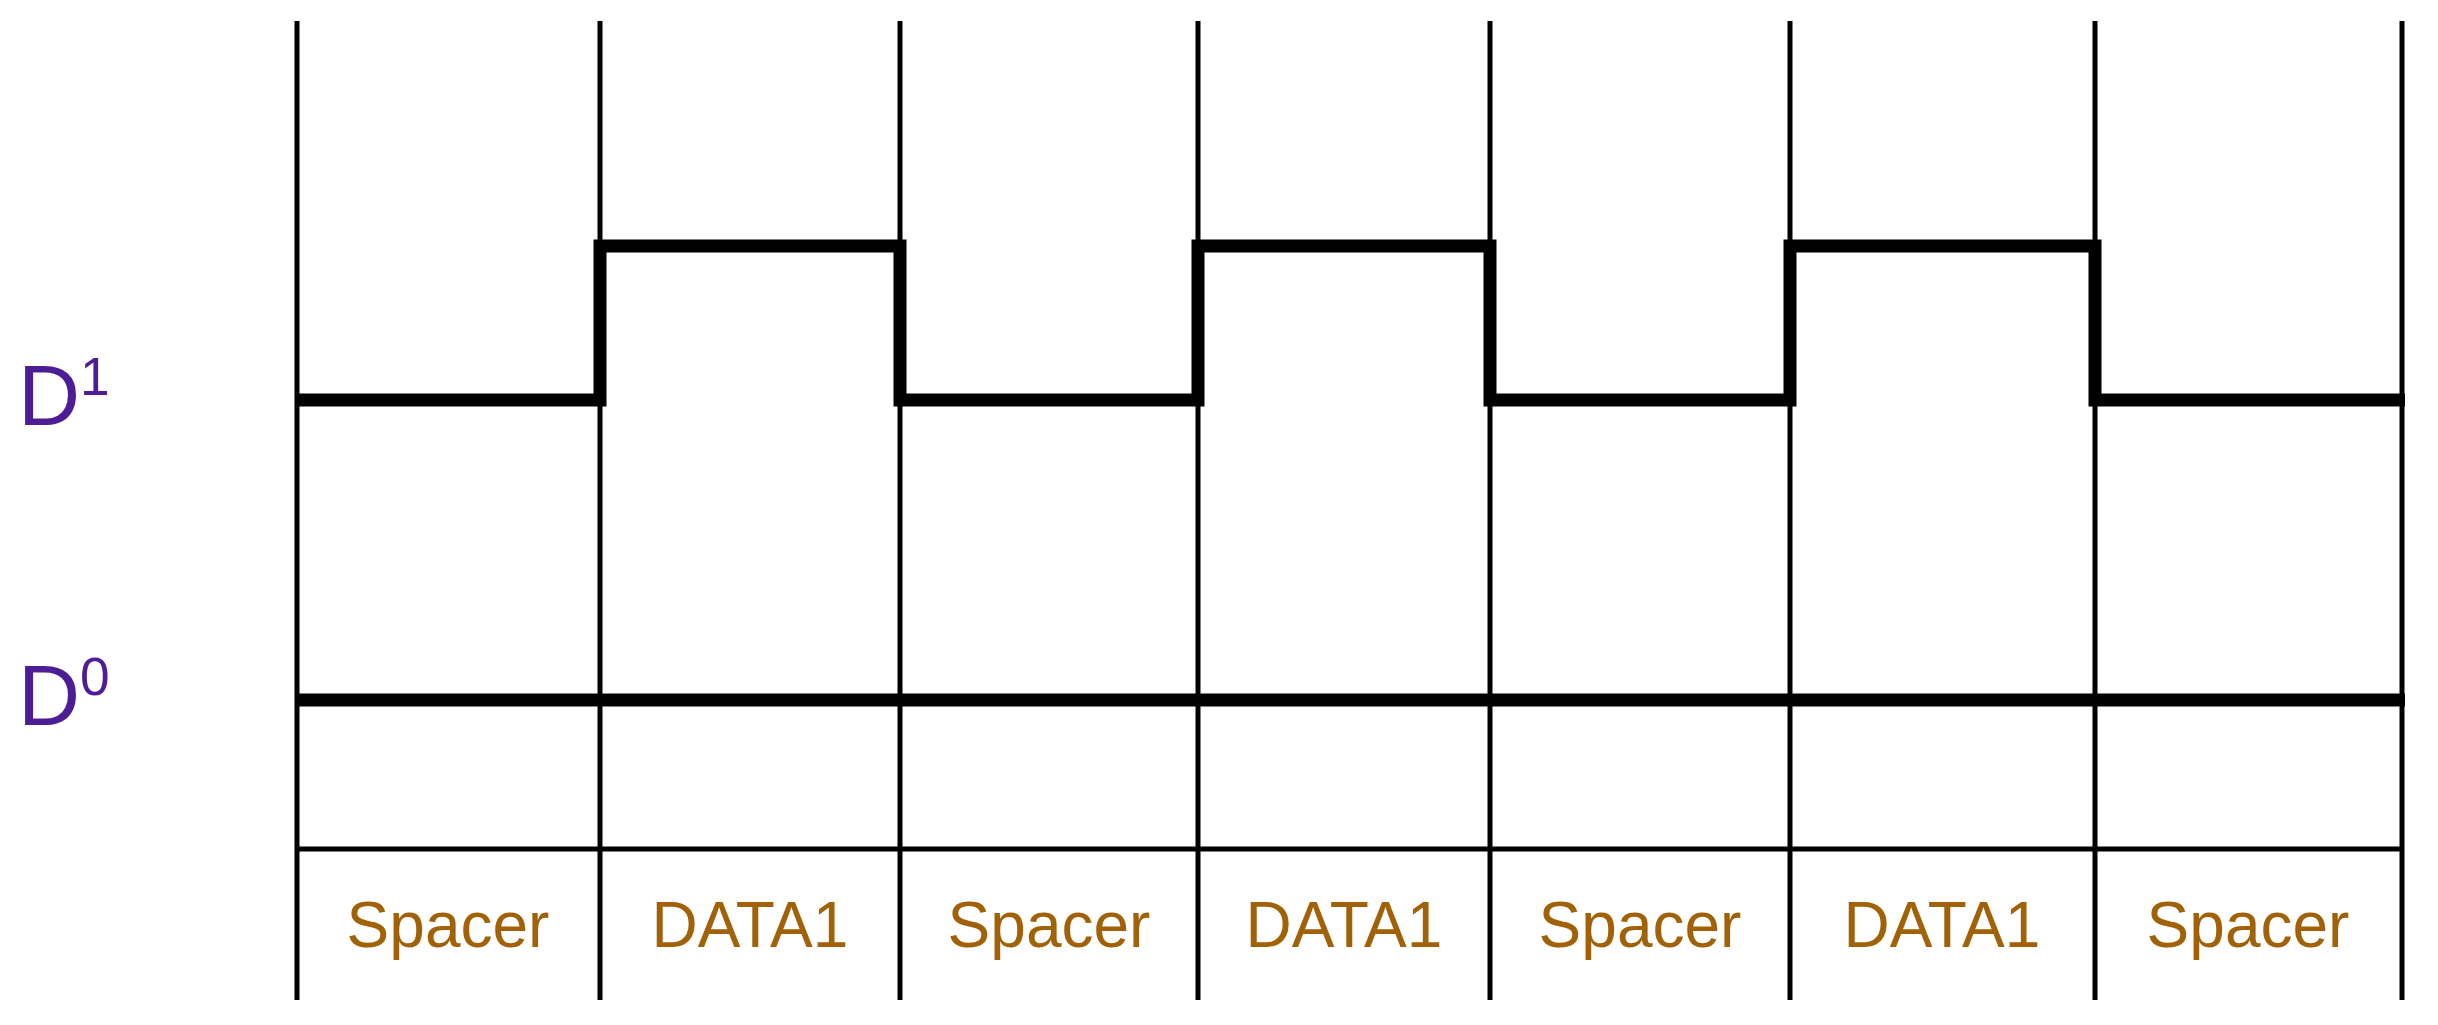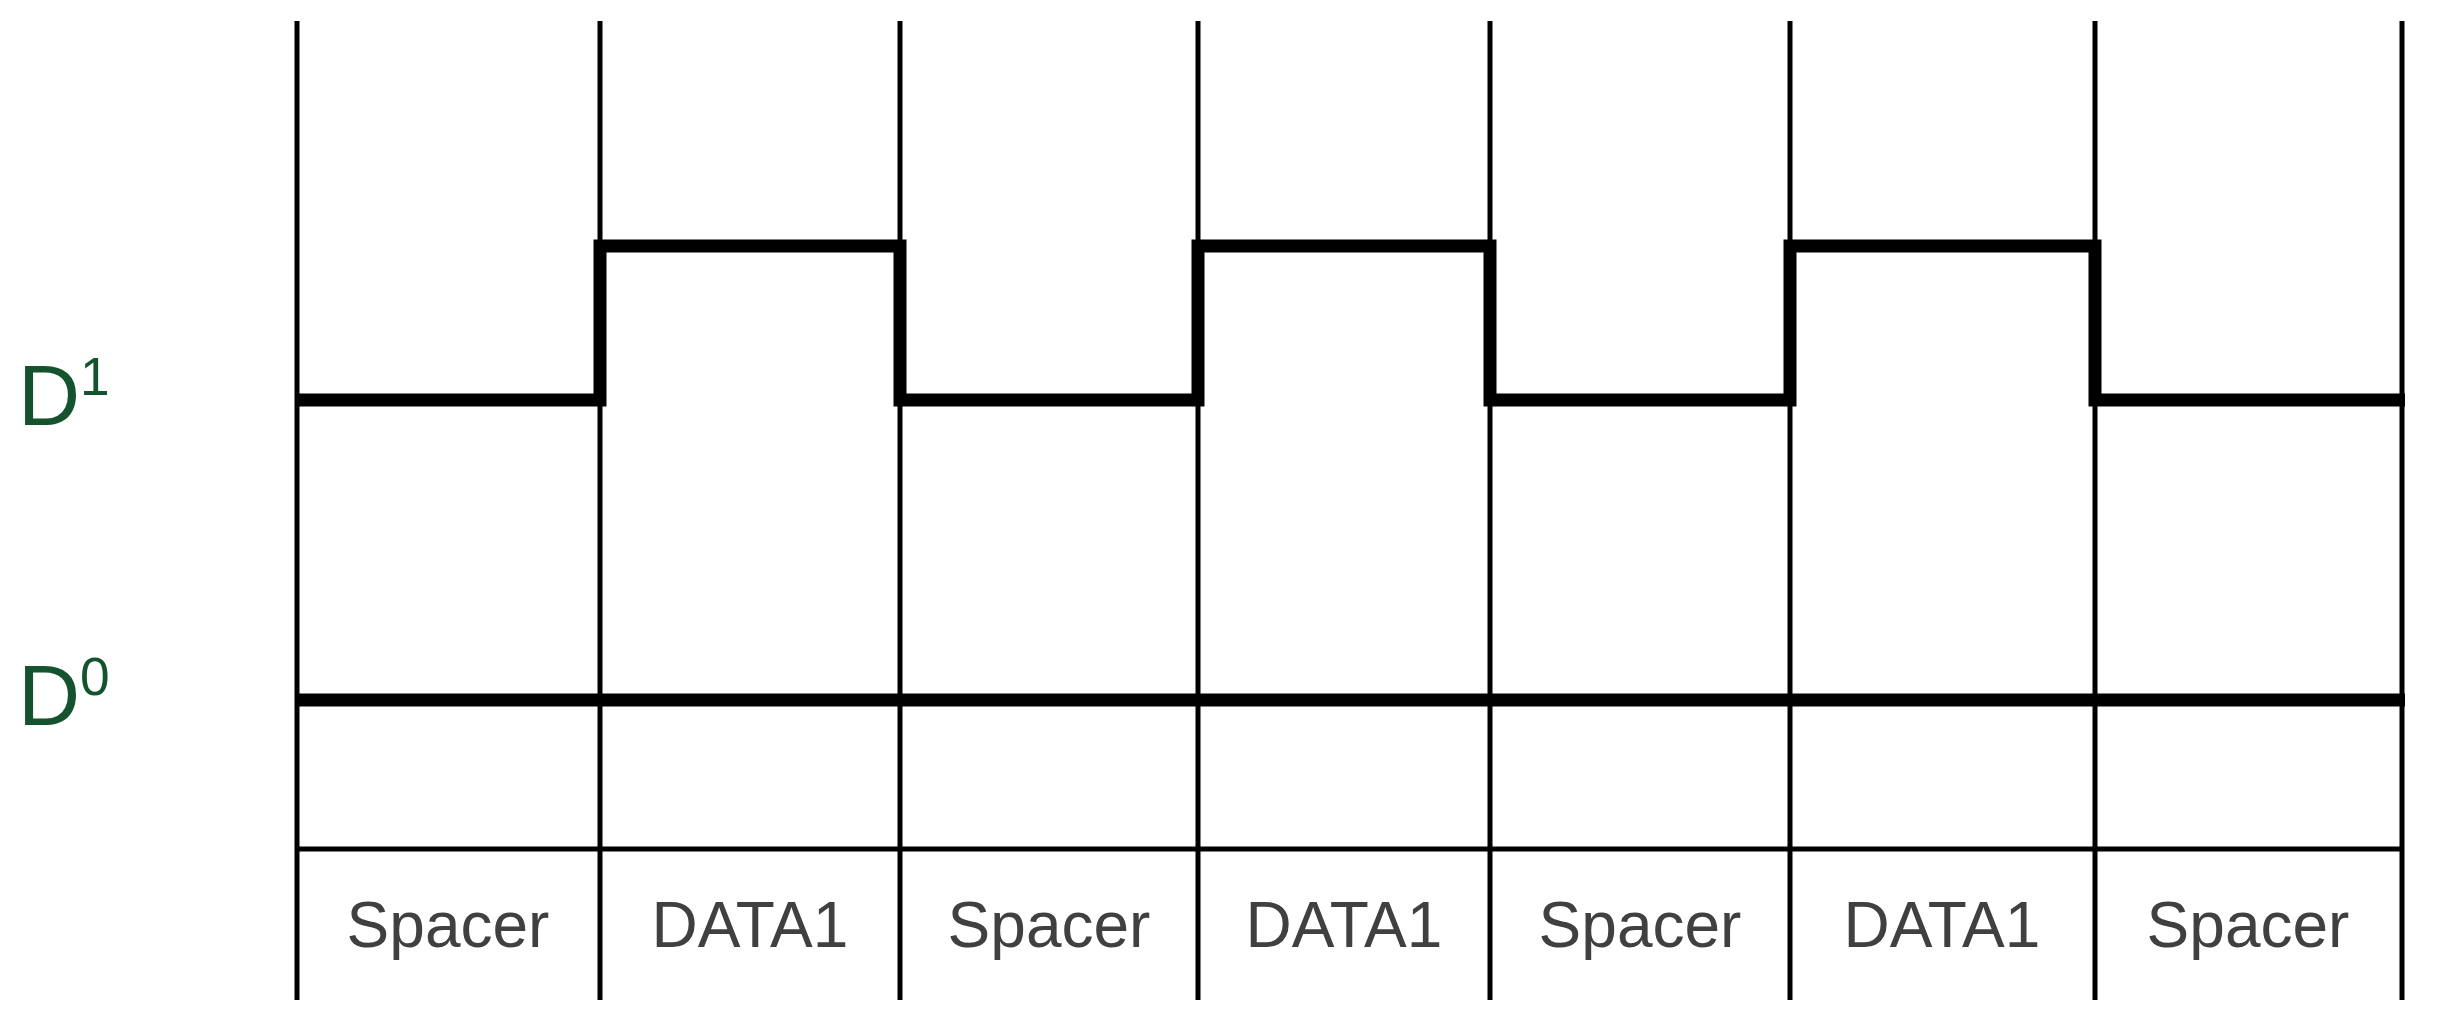--- a/index.html
+++ b/index.html
@@ -23,35 +23,35 @@
     top: 0;
     width: 2438px;
     height: 1025px;
     display: block;
   }
   .sig-label {
     position: absolute;
     font-family: "Liberation Sans", sans-serif;
     font-size: 86px;
     line-height: 1;
-    color: #14532d;
+    color: #4c1d95;
     white-space: nowrap;
     letter-spacing: 0px;
   }
   .sig-label sup {
     font-size: 0.62em;
     vertical-align: super;
     line-height: 0;
   }
   .cell-label {
     position: absolute;
     font-family: "Liberation Sans", sans-serif;
     font-size: 64px;
     line-height: 1;
-    color: #404040;
+    color: #a16207;
     text-align: center;
     white-space: nowrap;
     transform: translate(-50%, -50%);
   }
 </style>
 </head>
 <body>
 
 <div id="canvas">
 

